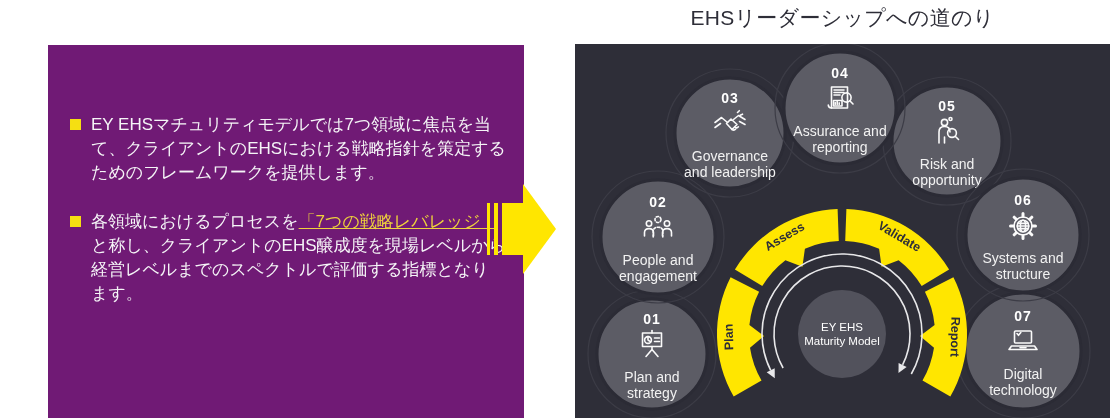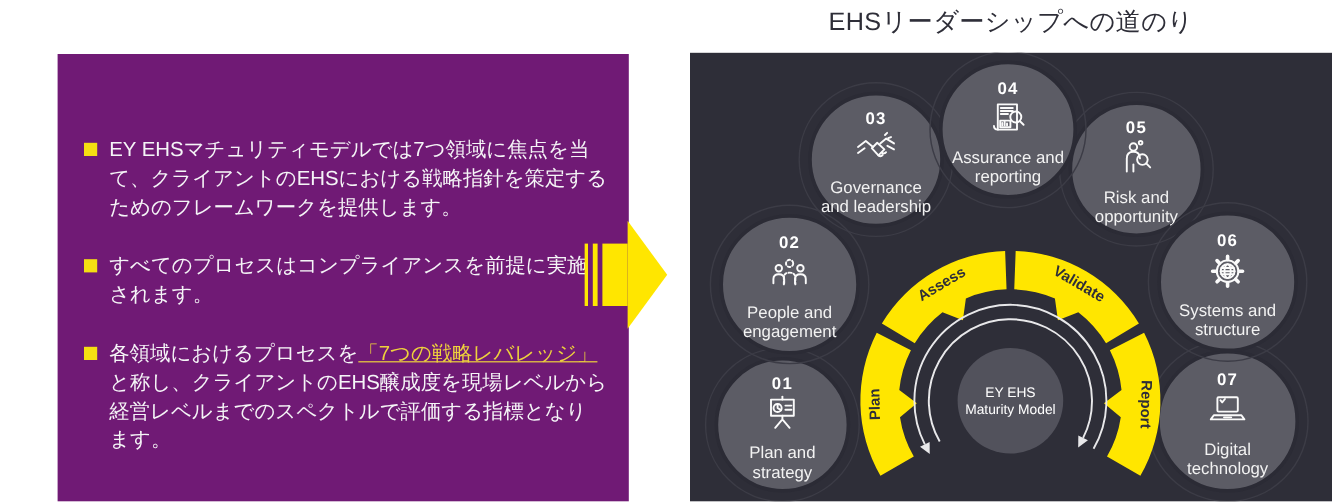--- a/index.html
+++ b/index.html
@@ -41,24 +41,20 @@
 
 <div class="page-title">EHSリーダーシップへの道のり</div>
 
 <div class="left-box">
   <div class="bullet">
     <span class="sq"></span>
     <p>EY EHSマチュリティモデルでは7つ領域に焦点を当て、クライアントのEHSにおける戦略指針を策定するためのフレームワークを提供します。</p>
   </div>
   <div class="bullet">
     <span class="sq"></span>
-    <p>すべてのプロセスはコンプライアンスを前提に実施されます。</p>
-  </div>
-  <div class="bullet">
-    <span class="sq"></span>
     <p><span>各領域におけるプロセスを</span><span class="hl">「7つの戦略レバレッジ」</span><span>と称し、クライアントのEHS醸成度を現場レベルから経営レベルまでのスペクトルで評価する指標となります。</span></p>
   </div>
 </div>
 
 <div class="arrow-wrap">
   <svg width="72" height="94" viewBox="0 0 72 94">
     <rect x="0" y="21" width="3" height="52" fill="#ffe600"></rect>
     <rect x="7" y="21" width="4" height="52" fill="#ffe600"></rect>
     <rect x="15" y="21" width="21" height="52" fill="#ffe600"></rect>
     <polygon points="36,2 69,47 36,92" fill="#ffe600"></polygon>

